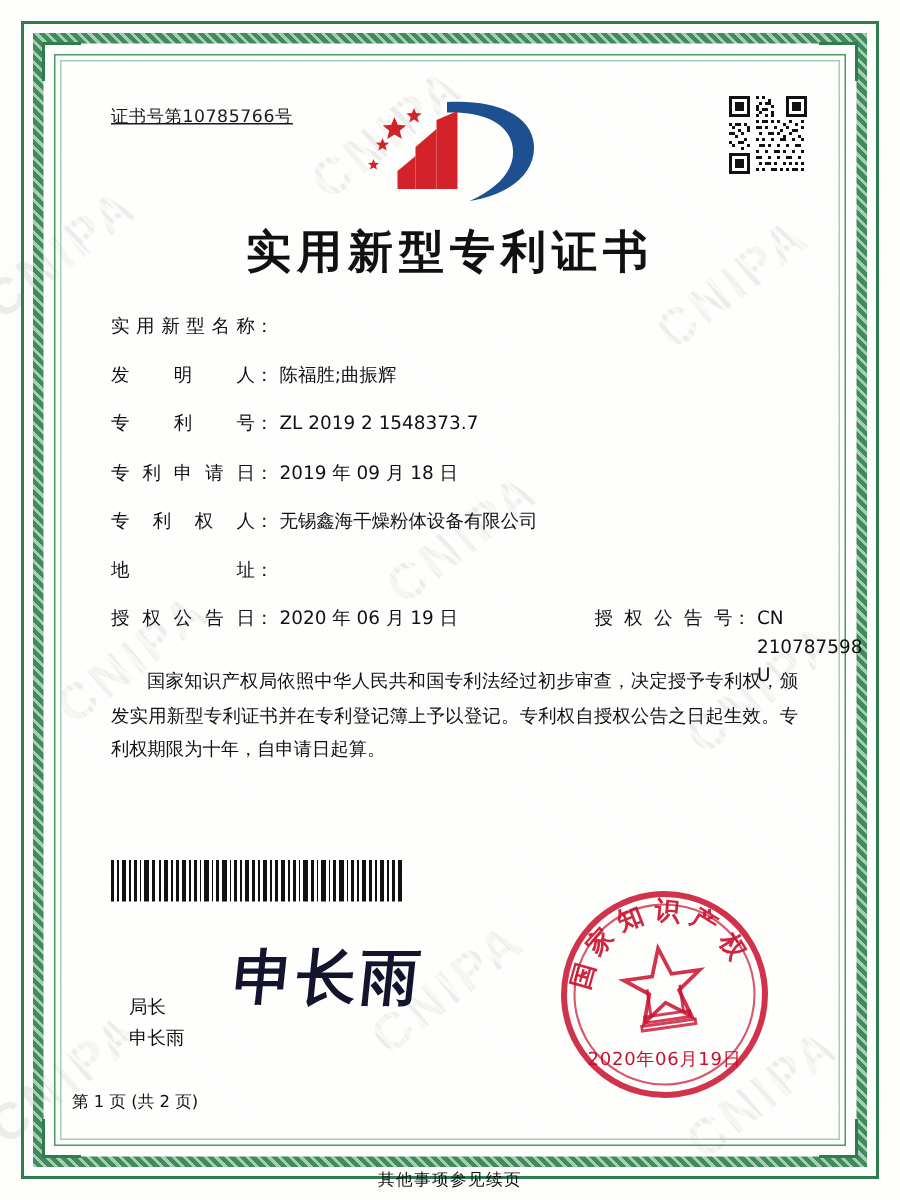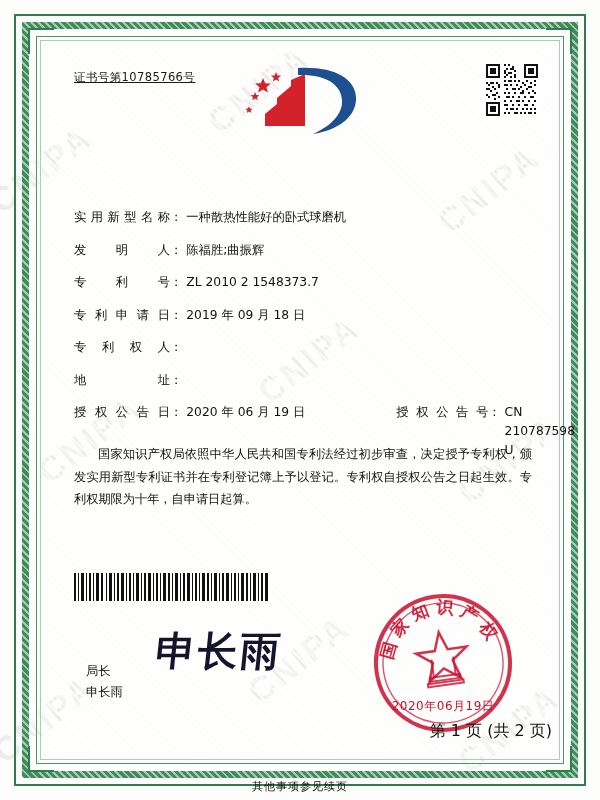--- a/index.html
+++ b/index.html
@@ -222,22 +222,22 @@
     color: #c8102e;
     font-size: 12px;
     font-weight: normal;
     letter-spacing: 0.5px;
   }
 
   .page-no {
     position: absolute;
     left: 0; right: 0;
     bottom: 10px;
-    text-align: right;
-    font-size: 16px;
+    text-align: left;
+    font-size: 11px;
     color: #111;
   }
 
   .footer-note {
     position: absolute;
     left: 0; right: 0;
     bottom: 6px;
     text-align: center;
     font-size: 11px;
     color: #111;
@@ -384,54 +384,54 @@
 
         <g fill="#d3222a">
           <polygon points="28,14 30.2,19.2 35.8,19.6 31.5,23.2 32.9,28.6 28,25.6 23.1,28.6 24.5,23.2 20.2,19.6 25.8,19.2"></polygon>
           <polygon points="41,8 42.4,11.4 46.1,11.6 43.2,14 44.2,17.6 41,15.6 37.8,17.6 38.8,14 35.9,11.6 39.6,11.4"></polygon>
           <polygon points="20,28 21.2,31 24.4,31.2 21.9,33.2 22.8,36.3 20,34.6 17.2,36.3 18.1,33.2 15.6,31.2 18.8,31"></polygon>
           <polygon points="14,42 15,44.5 17.7,44.7 15.6,46.4 16.3,49 14,47.6 11.7,49 12.4,46.4 10.3,44.7 13,44.5"></polygon>
         </g>
       </svg>
     </div>
 
+    <div class="title">实用新型专利证书</div>
 
     <div class="fields">
 
       <div class="row">
         <div class="lab">
           <span>实</span>
           <span>用</span>
           <span>新</span>
           <span>型</span>
           <span>名</span>
           <span>称</span>
         </div>
         <div class="colon">：</div>
-        <div class="val">一种散热性能好的卧式球磨机</div>
       </div>
 
       <div class="row">
         <div class="lab">
           <span>发</span>
           <span>明</span>
           <span>人</span>
         </div>
         <div class="colon">：</div>
         <div class="val">陈福胜;曲振辉</div>
       </div>
 
       <div class="row">
         <div class="lab">
           <span>专</span>
           <span>利</span>
           <span>号</span>
         </div>
         <div class="colon">：</div>
-        <div class="val">ZL 2010 2 1548373.7</div>
+        <div class="val">ZL 2019 2 1548373.7</div>
       </div>
 
       <div class="row">
         <div class="lab">
           <span>专</span>
           <span>利</span>
           <span>申</span>
           <span>请</span>
           <span>日</span>
         </div>
@@ -440,20 +440,21 @@
       </div>
 
       <div class="row">
         <div class="lab">
           <span>专</span>
           <span>利</span>
           <span>权</span>
           <span>人</span>
         </div>
         <div class="colon">：</div>
+        <div class="val">无锡鑫海干燥粉体设备有限公司</div>
       </div>
 
       <div class="row">
         <div class="lab">
           <span>地</span>
           <span>址</span>
         </div>
         <div class="colon">：</div>
       </div>
 

